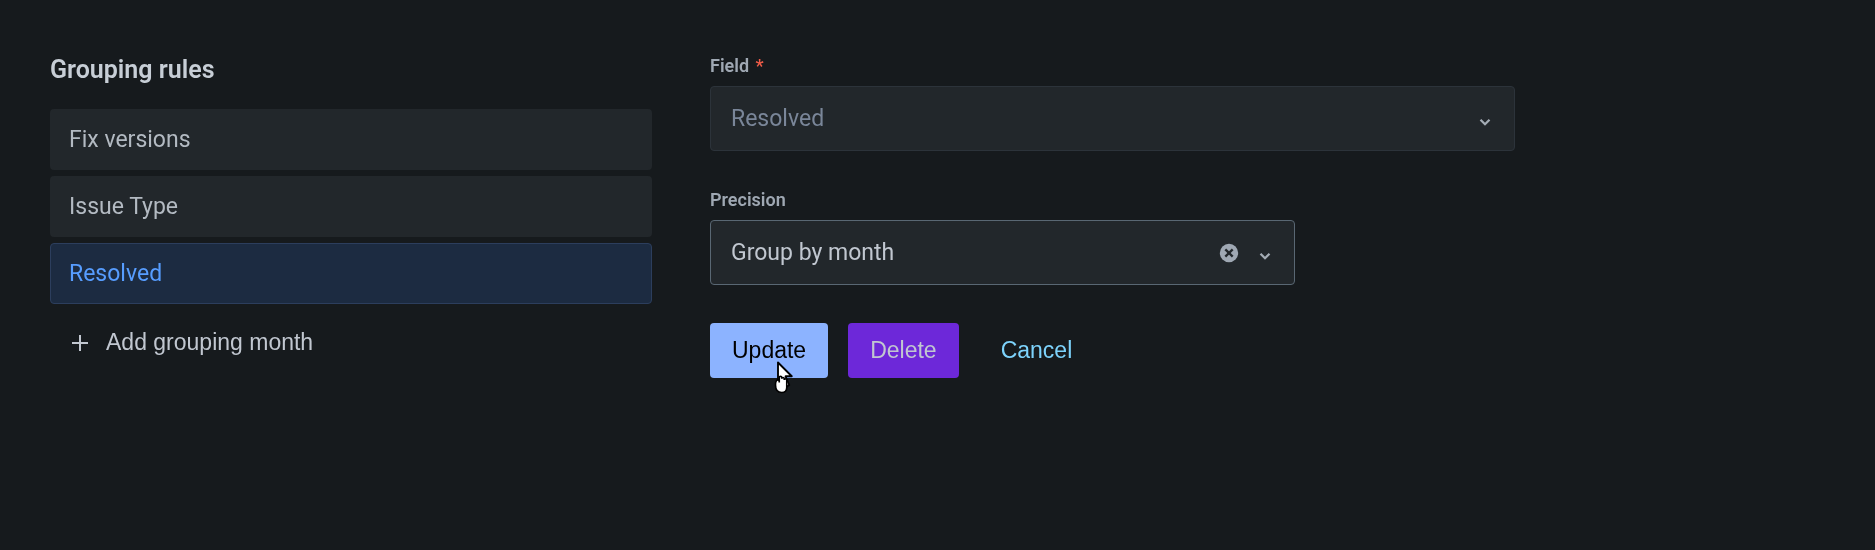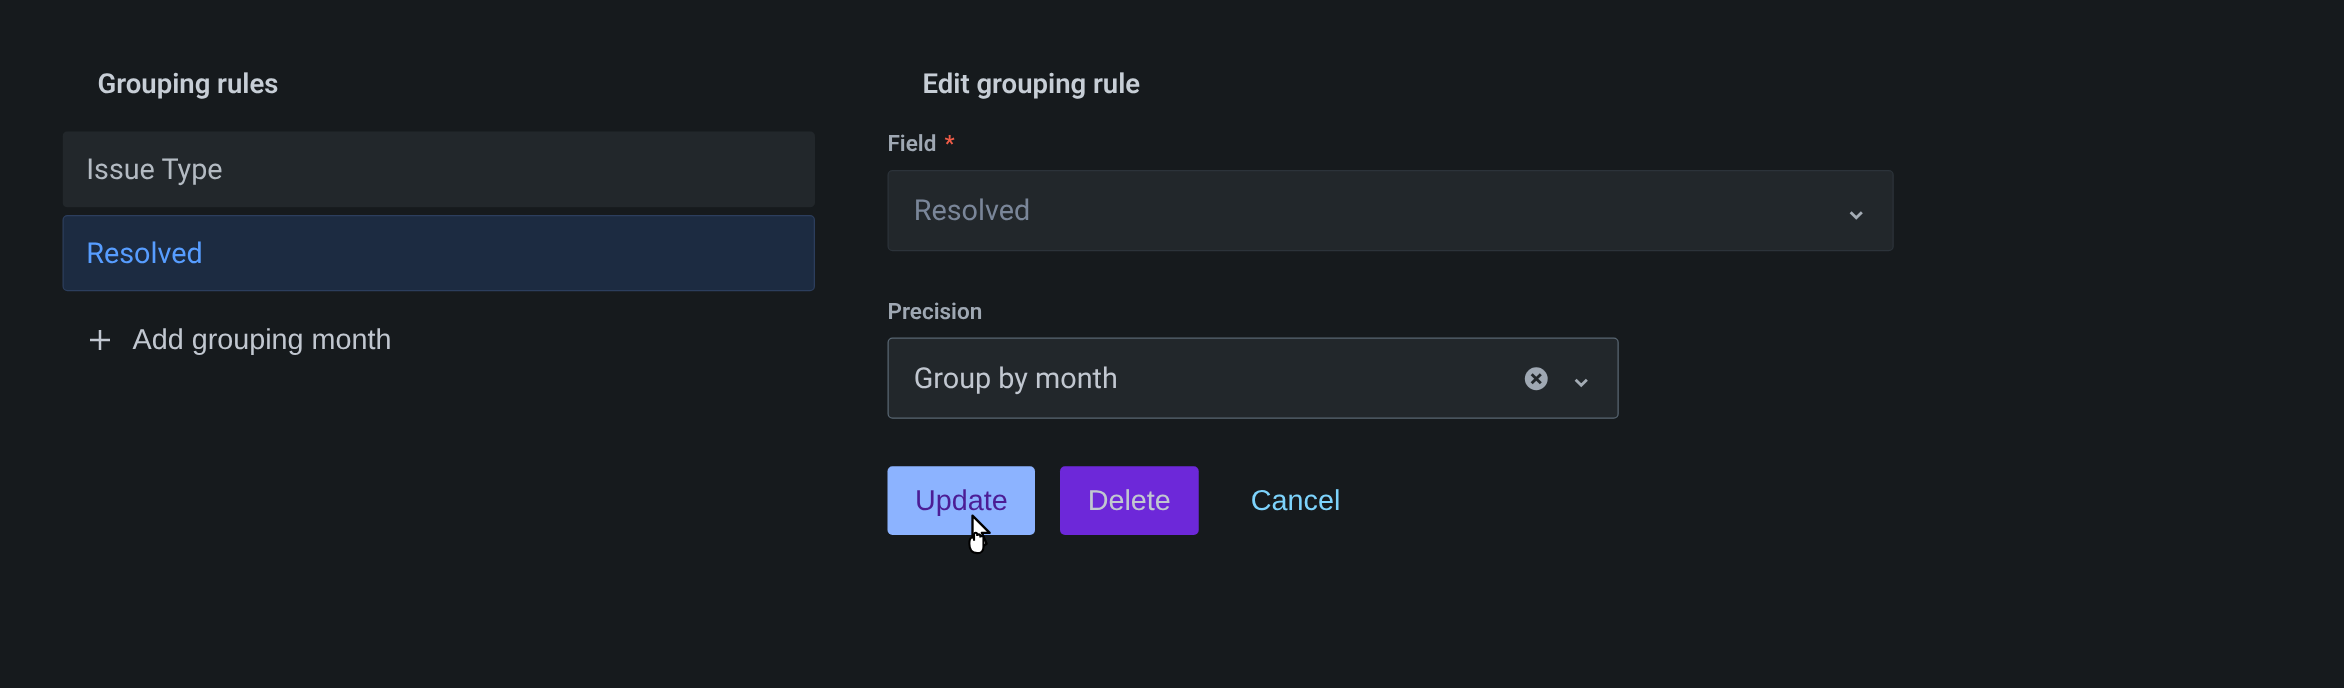--- a/index.html
+++ b/index.html
@@ -18,25 +18,24 @@
     }
     .left-panel {
       width: 650px;
       margin-right: 0;
     }
     .right-panel {
       width: 820px;
       margin-left: 10px;
     }
     .section-title {
-      font-size: 22px;
+      font-size: 25px;
       font-weight: 600;
       color: #c7ced6;
       margin-bottom: 25px;
-      margin-left: 28px;
     }
     .rule-list {
       display: flex;
       flex-direction: column;
       gap: 6px;
     }
     .rule-item {
       background-color: #22272b;
       border-radius: 4px;
       padding: 16px 18px;
@@ -126,21 +125,21 @@
     .btn {
       border: none;
       padding: 14px 22px;
       font-size: 23px;
       border-radius: 4px;
       cursor: pointer;
       font-weight: 500;
     }
     .btn-primary {
       background-color: #8cb3ff;
-      color: #4c1d95;
+      color: #000000;
     }
     .btn-secondary {
       background-color: #6d28d9;
       color: #c1c7d0;
     }
     .btn-tertiary {
       background-color: transparent;
       color: #7dd3fc;
     }
     .cursor-icon {
@@ -151,36 +150,36 @@
       height: 34px;
       pointer-events: none;
     }
   </style>
 </head>
 <body>
 
 <div class="left-panel">
   <h2 class="section-title">Grouping rules</h2>
   <div class="rule-list">
+    <div class="rule-item">Fix versions</div>
     <div class="rule-item">Issue Type</div>
     <div class="rule-item selected">Resolved</div>
   </div>
   <button class="add-rule-btn">
     <span class="plus-icon">
       <svg viewBox="0 0 24 24" fill="none" stroke="currentColor" stroke-width="2">
         <line x1="12" y1="4" x2="12" y2="20"></line>
         <line x1="4" y1="12" x2="20" y2="12"></line>
       </svg>
     </span>
     <span>Add grouping month</span>
   </button>
 </div>
 
 <div class="right-panel">
-  <h2 class="section-title">Edit grouping rule</h2>
 
   <div class="field-group">
     <label class="form-label">
       <span>Field</span>
       <span class="required-marker">*</span>
     </label>
     <div class="select-field">
       <span>Resolved</span>
       <span class="chevron-icon">
         <svg viewBox="0 0 24 24" fill="none" stroke="currentColor" stroke-width="3">

